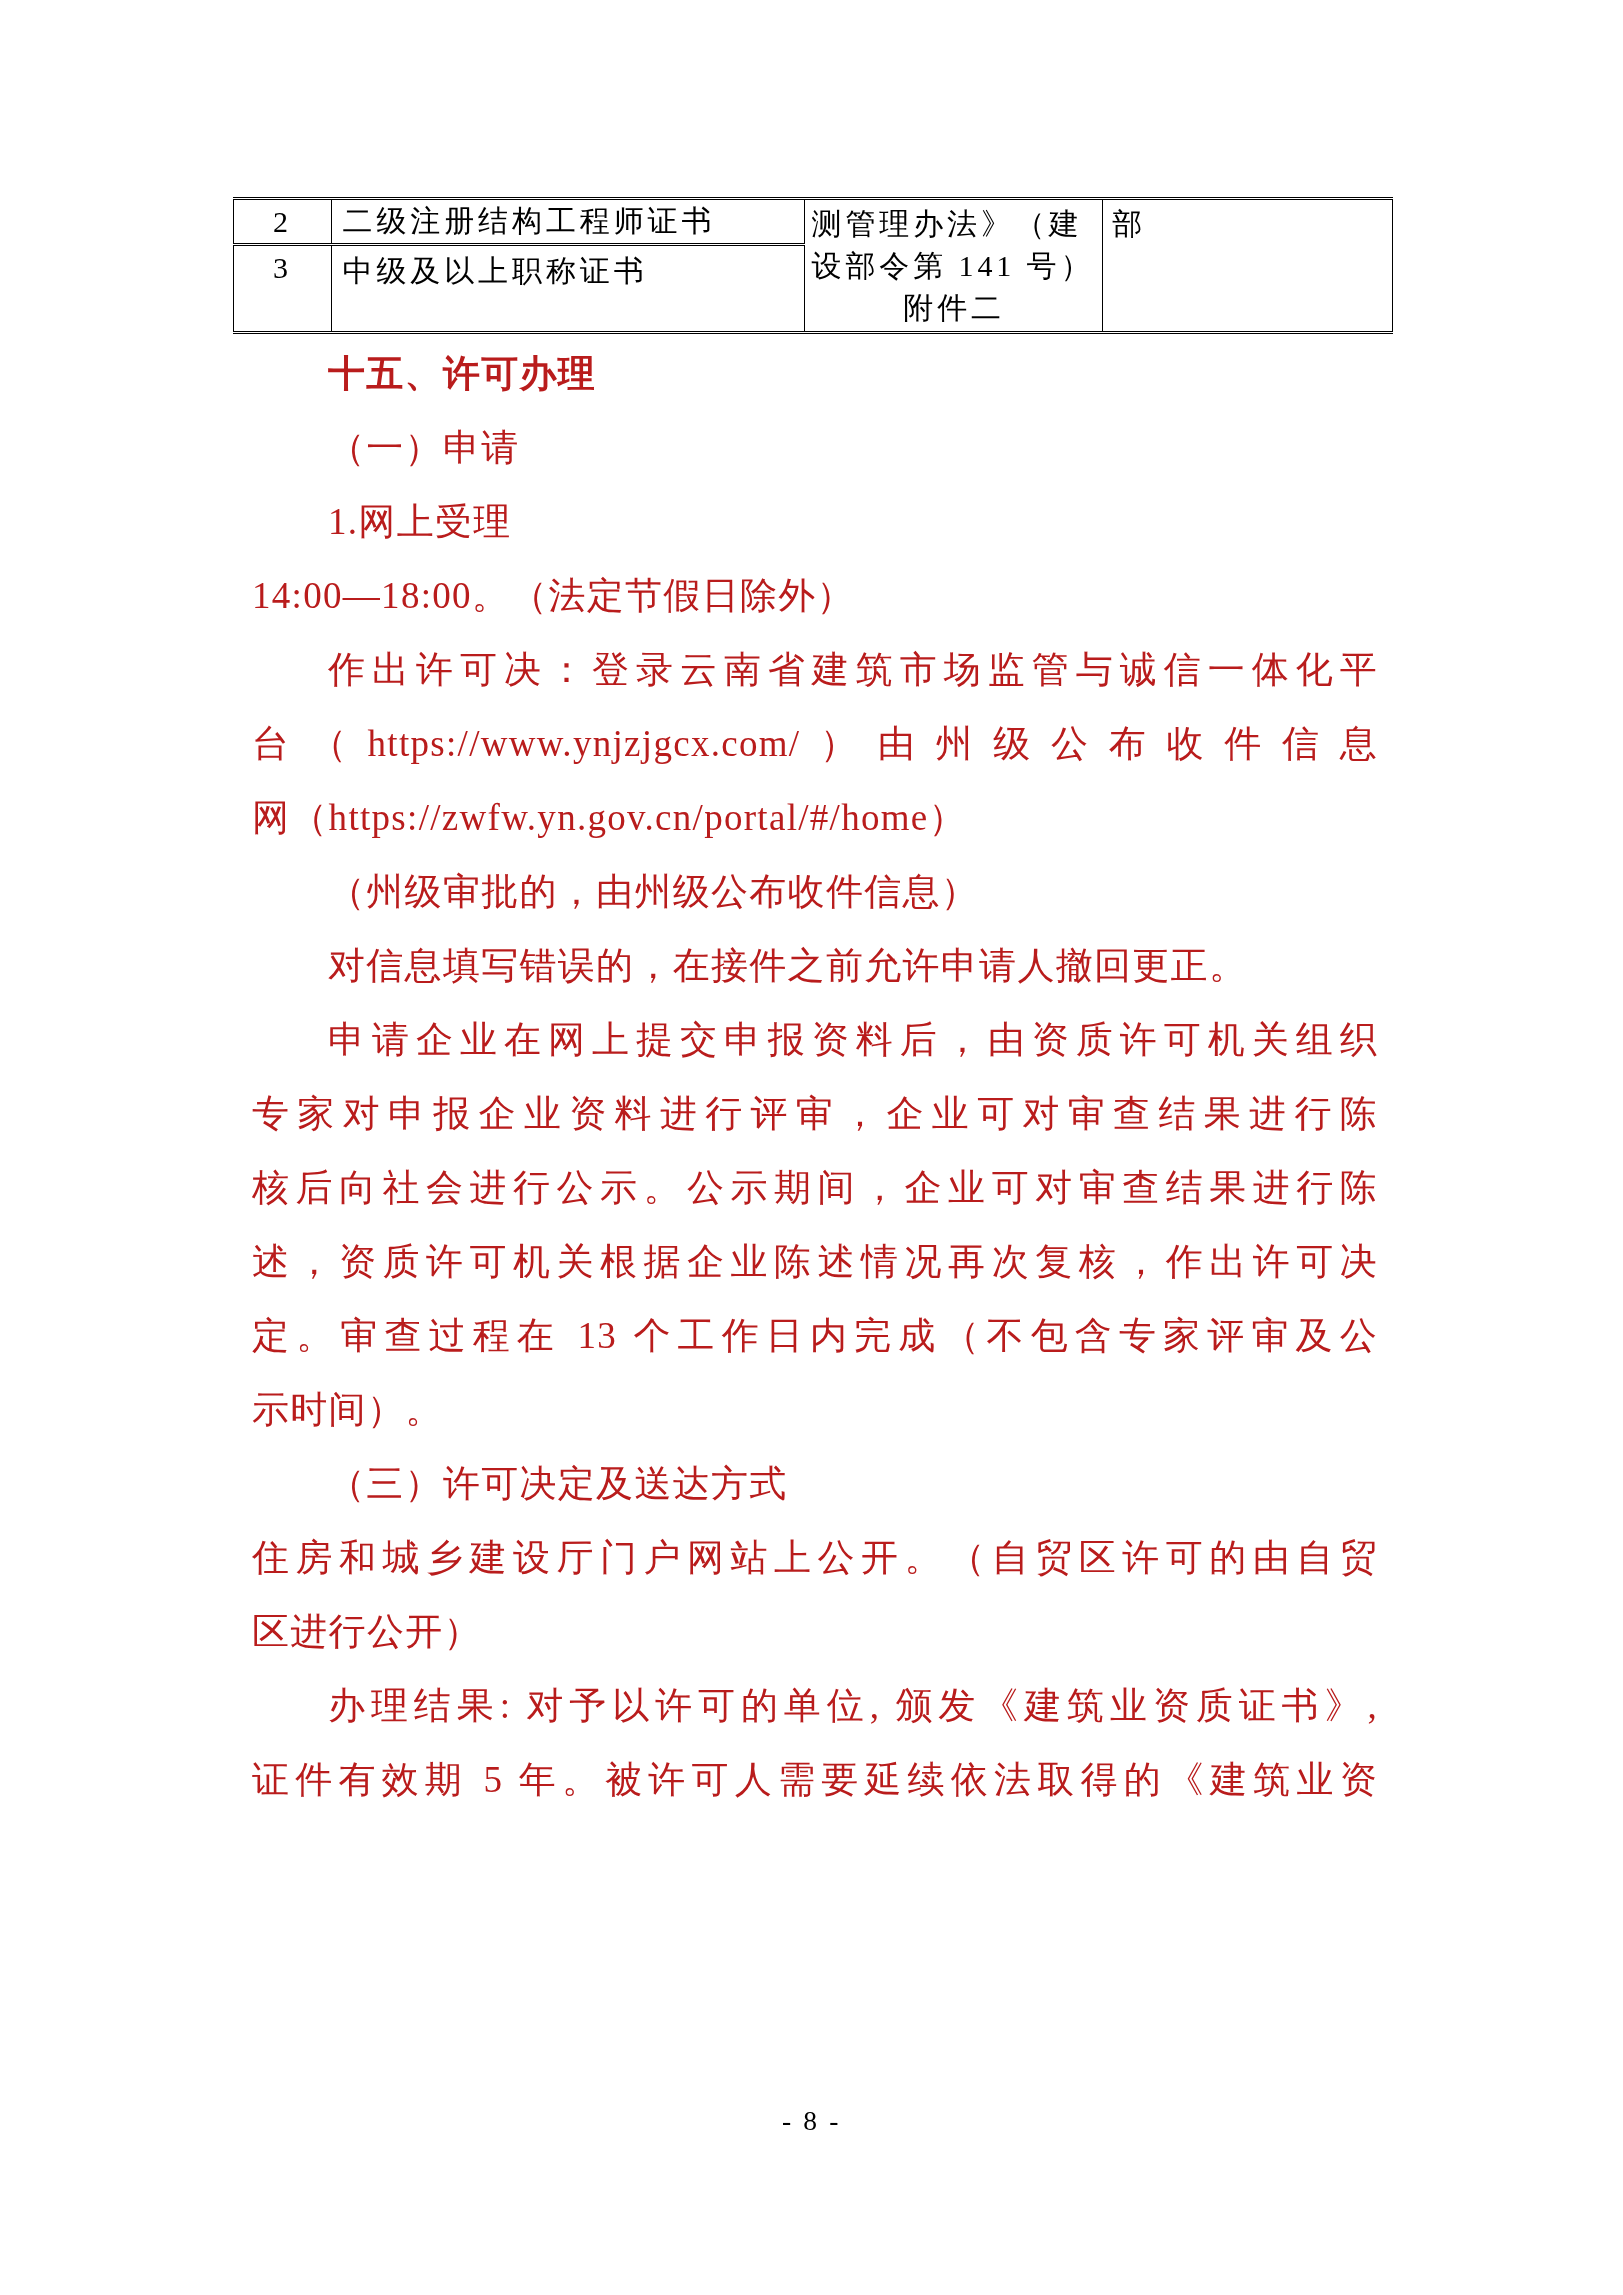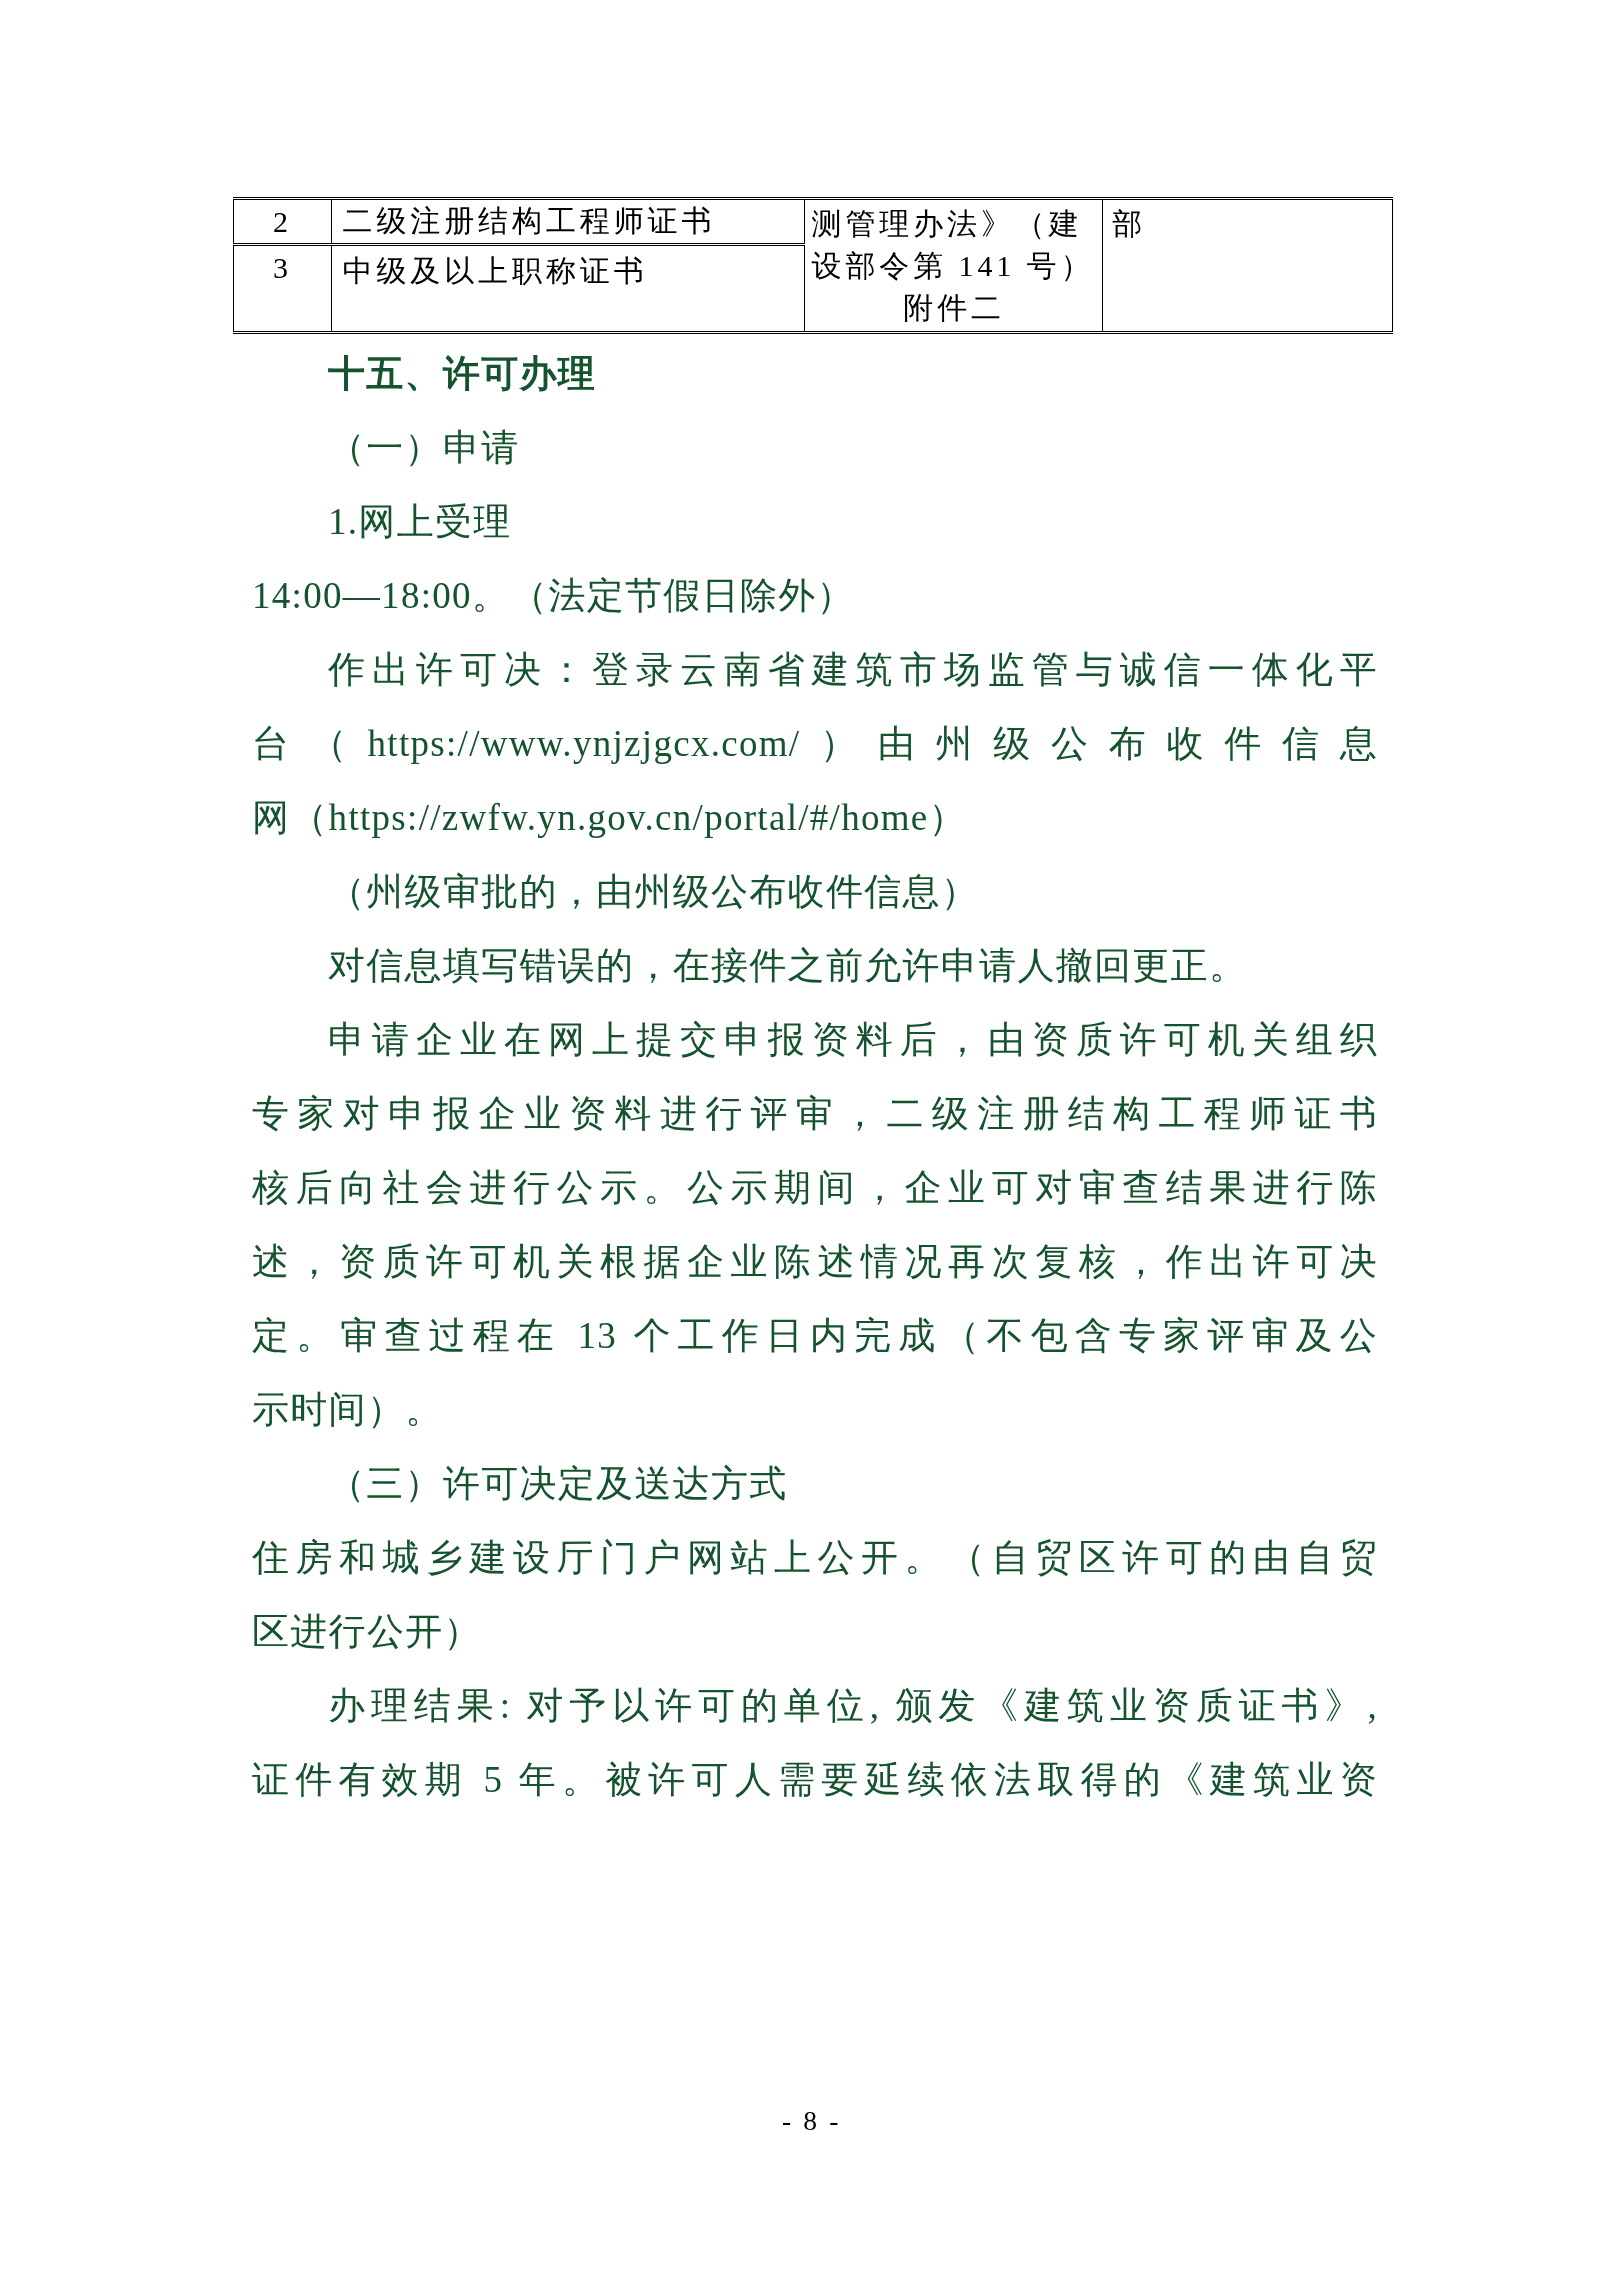--- a/index.html
+++ b/index.html
@@ -34,21 +34,21 @@
   .doc-table td.cell-basis .basis-line { text-align:left; }
   .doc-table td.cell-basis .basis-line.center { text-align:center; }
   .doc-table td.cell-dept {
     vertical-align:top; padding:5.2px 0 0 9.2px; line-height:37px;
     border-bottom:3.9px double #000;
   }
 
   
   .content {
     position:absolute; left:252px; top:337px; width:1126px;
-    font-size:37px; color:#14532d;
+    font-size:37px; color:#b91c1c;
   }
   .line {
     height:74px; line-height:74px; letter-spacing:1.3px;
     overflow:hidden; text-align:left;
   }
   .line.indent { padding-left:76px; }
   .line.heading {
     padding-left:76px; font-weight:bold;
     font-family:"Liberation Sans","DejaVu Sans",sans-serif;
   }
@@ -95,21 +95,21 @@
       <div class="line heading">十五、许可办理</div>
       <div class="line indent">（一）申请</div>
       <div class="line indent">1.网上受理</div>
       <div class="line flush">14:00—18:00。（法定节假日除外）</div>
       <div class="line indent fill">作出许可决：登录云南省建筑市场监管与诚信一体化平</div>
       <div class="line flush fill">台（https://www.ynjzjgcx.com/）由州级公布收件信息</div>
       <div class="line flush">网（https://zwfw.yn.gov.cn/portal/#/home）</div>
       <div class="line indent">（州级审批的，由州级公布收件信息）</div>
       <div class="line indent">对信息填写错误的，在接件之前允许申请人撤回更正。</div>
       <div class="line indent fill">申请企业在网上提交申报资料后，由资质许可机关组织</div>
-      <div class="line flush fill">专家对申报企业资料进行评审，二级注册结构工程师证书</div>
+      <div class="line flush fill">专家对申报企业资料进行评审，企业可对审查结果进行陈</div>
       <div class="line flush fill">核后向社会进行公示。公示期间，企业可对审查结果进行陈</div>
       <div class="line flush fill">述，资质许可机关根据企业陈述情况再次复核，作出许可决</div>
       <div class="line flush fill">定。审查过程在 13 个工作日内完成（不包含专家评审及公</div>
       <div class="line flush">示时间）。</div>
       <div class="line indent">（三）许可决定及送达方式</div>
       <div class="line flush fill">住房和城乡建设厅门户网站上公开。（自贸区许可的由自贸</div>
       <div class="line flush">区进行公开）</div>
       <div class="line indent fill">办理结果: 对予以许可的单位, 颁发《建筑业资质证书》,</div>
       <div class="line flush fill">证件有效期 5 年。被许可人需要延续依法取得的《建筑业资</div>
     </div>

